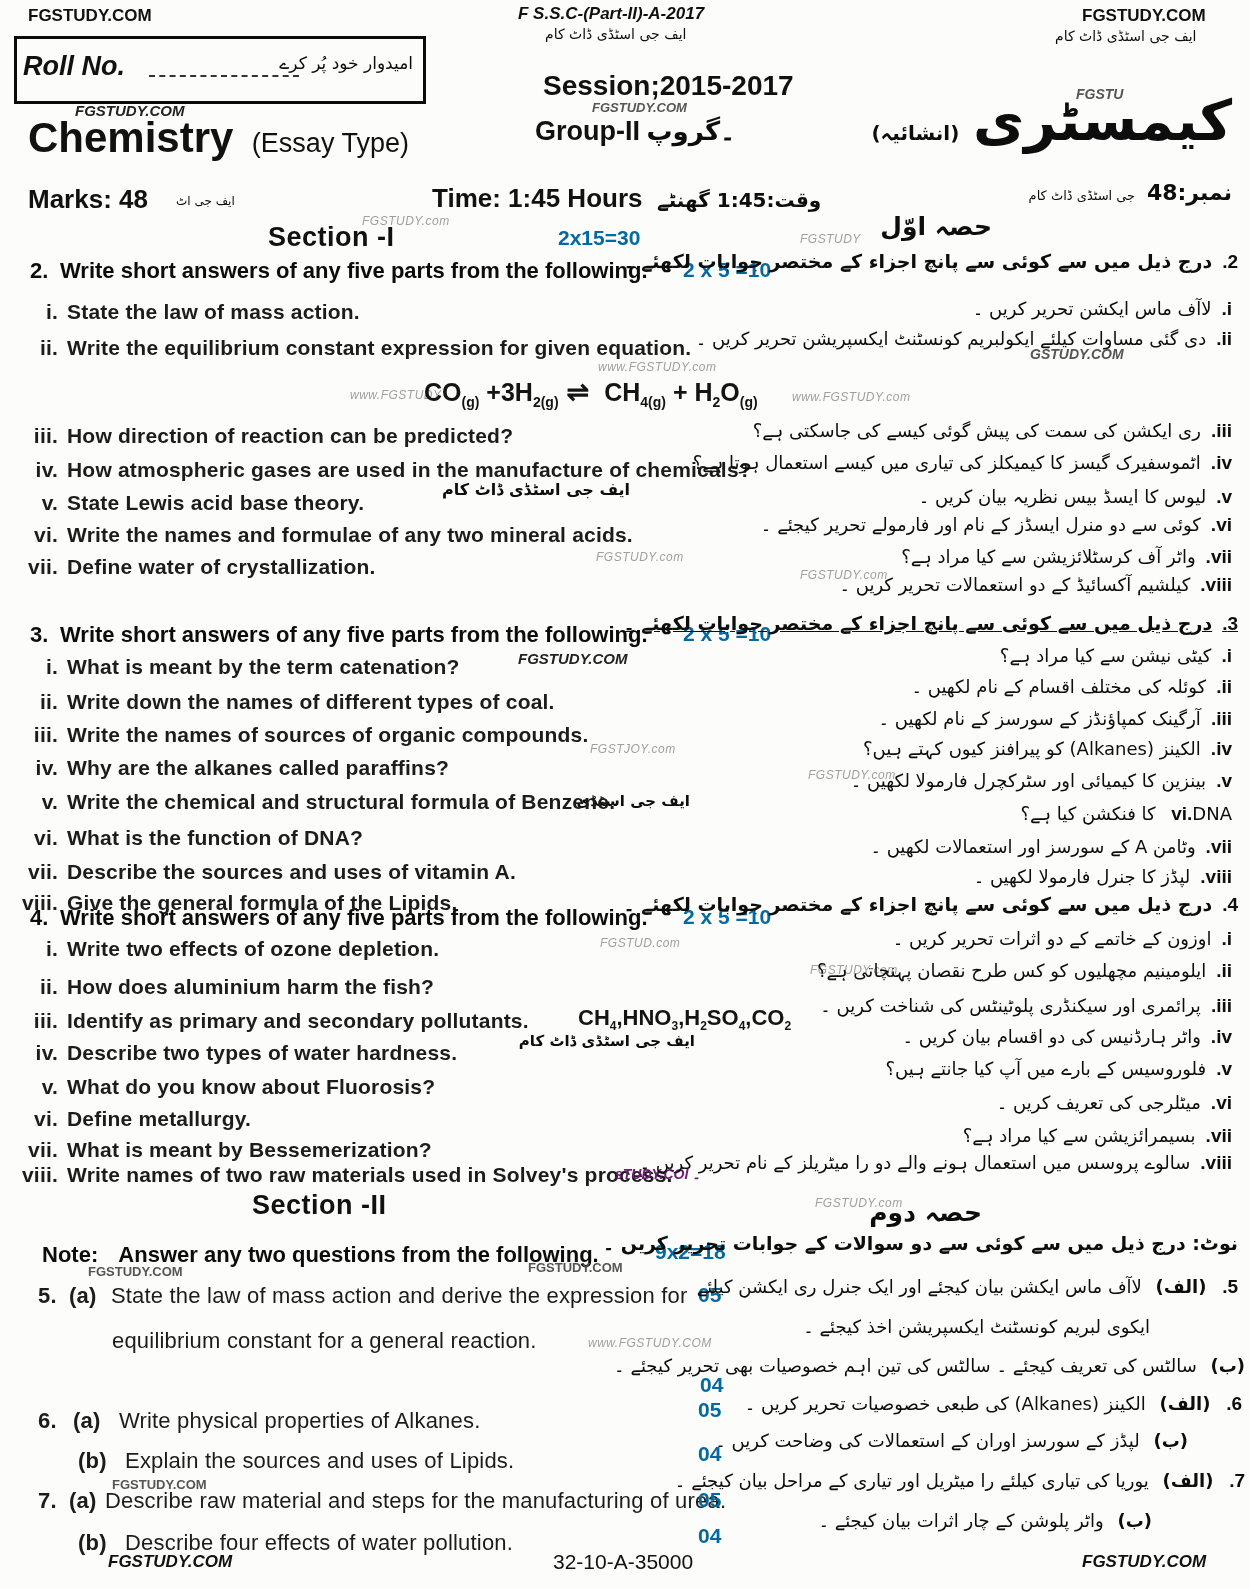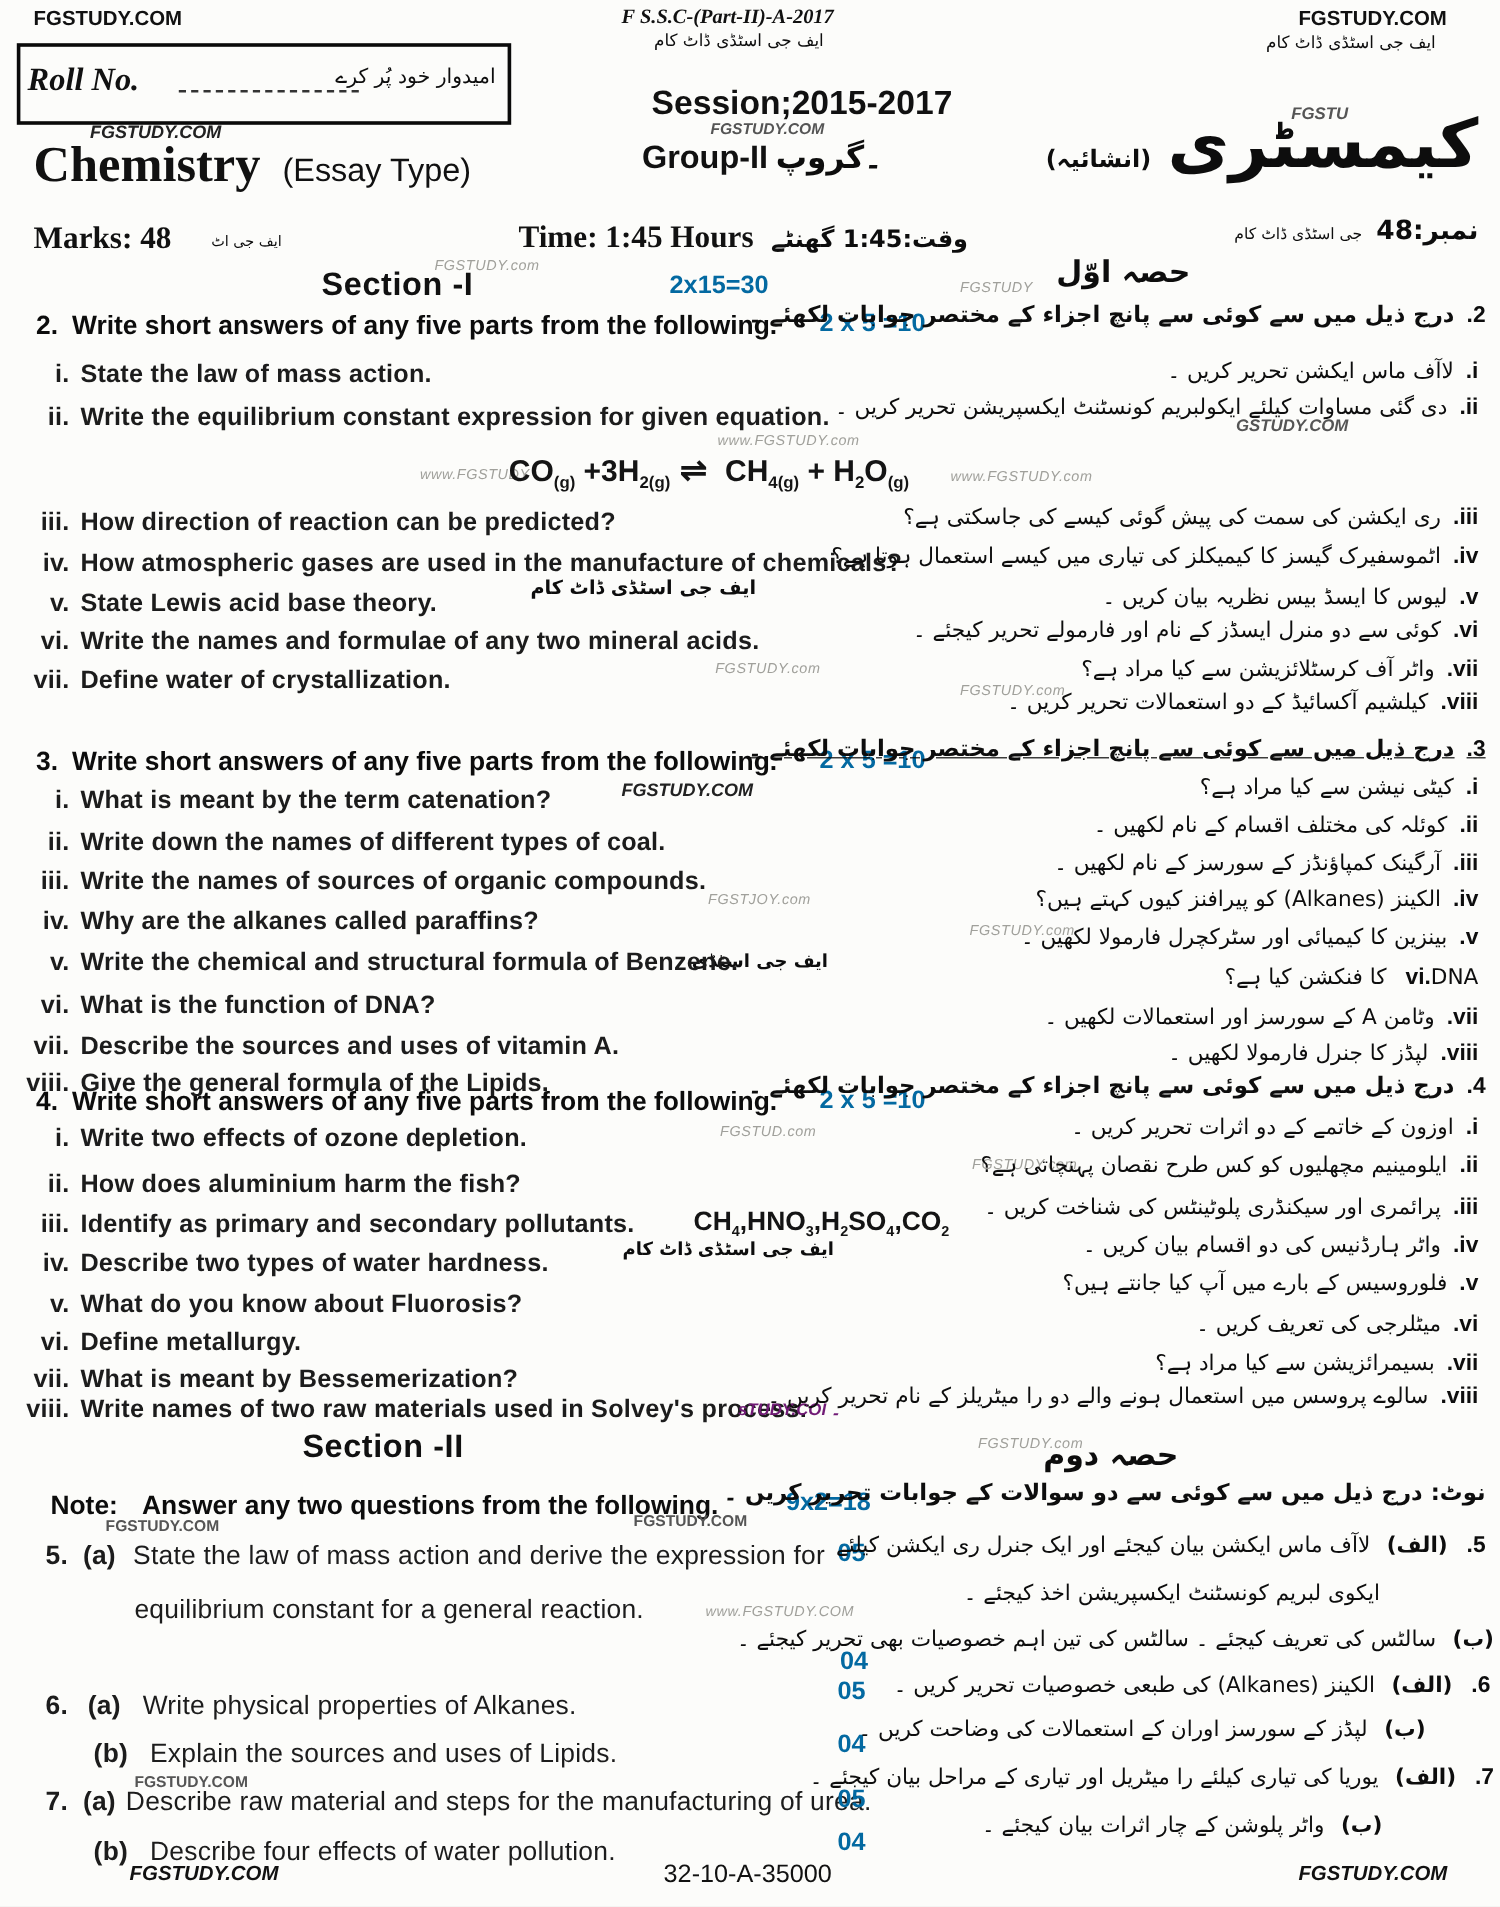--- a/index.html
+++ b/index.html
@@ -4,21 +4,21 @@
 <style>
   html,body{margin:0;padding:0;background:#e8e8e4;}
   .page{position:relative;width:1250px;height:1589px;margin:0 auto;background:#fcfcfa;
         font-family:"Liberation Sans",sans-serif;color:#111;overflow:hidden;}
   .abs{position:absolute;white-space:nowrap;}
   
   .wm{color:#a0a09b;font-size:12px;font-style:italic;letter-spacing:.5px;}
   .wm-dark{color:#555;font-weight:bold;}
   .wm-black{color:#222;font-weight:bold;font-style:italic;font-size:15px;}
   
-  .serifb{font-family:Liberation Serif, serif;font-weight:bold;}
+  .serifb{font-family:Liberation Sans, sans-serif;font-weight:bold;}
   .qhead{font-size:22px;font-weight:bold;color:#0c0c0c;}
   .qno{display:inline-block;width:30px;}
   .marks{font-size:21px;font-weight:bold;color:#0369a1;}
   .en-item{font-size:21px;font-weight:bold;color:#1c1c1c;letter-spacing:.2px;}
   .en-item .num{display:inline-block;width:46px;text-align:right;margin-right:9px;font-weight:bold;}
   .sec-title{font-size:27px;font-weight:bold;letter-spacing:.5px;}
   
   .ur{direction:rtl;font-family:"DejaVu Sans",sans-serif;font-size:18px;color:#0d0d0d;text-align:right;}
   .ur .num-ur{margin-left:10px;font-family:"Liberation Sans",sans-serif;font-weight:bold;font-size:19px;}
   .ur-bold{font-weight:bold;}

